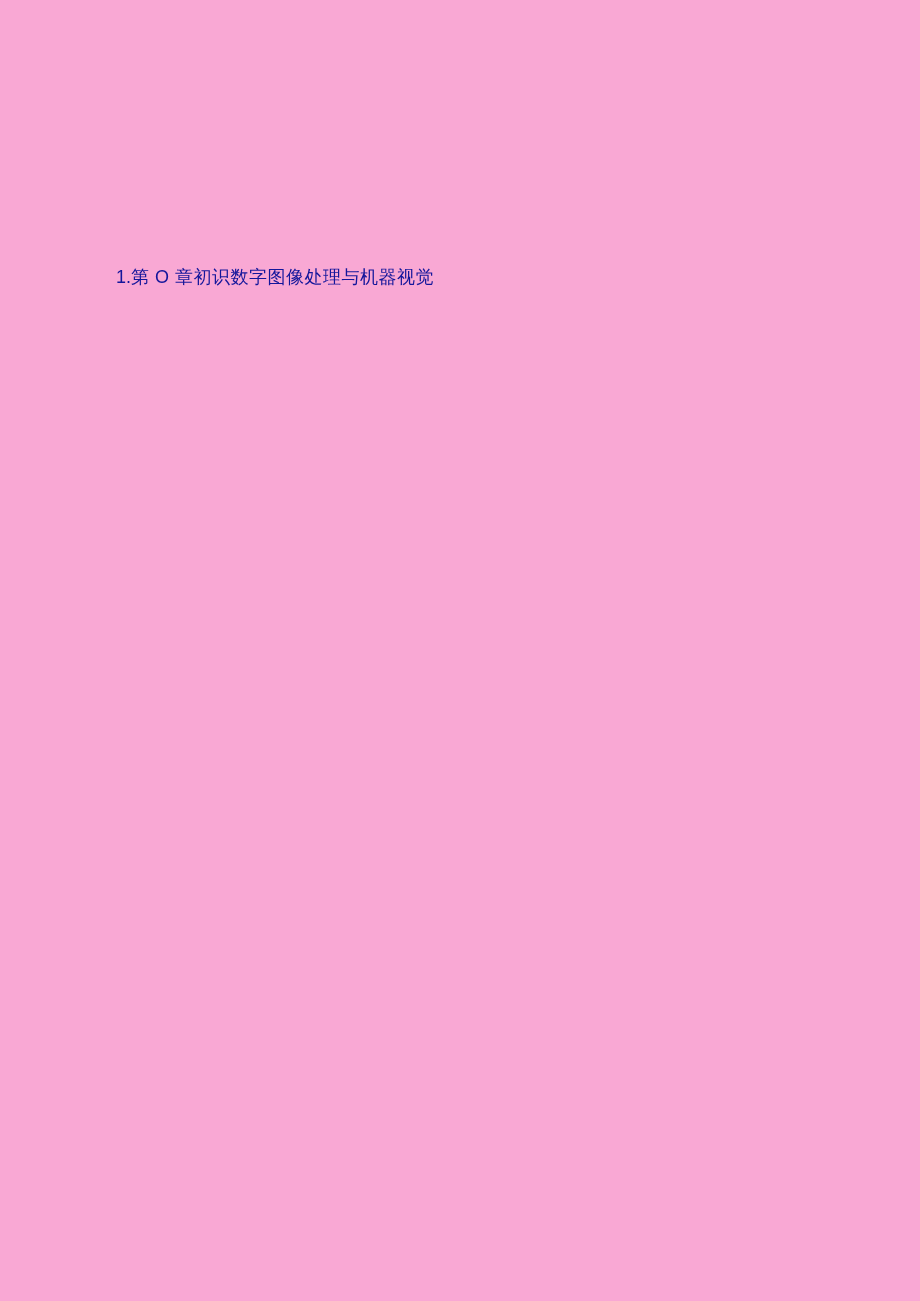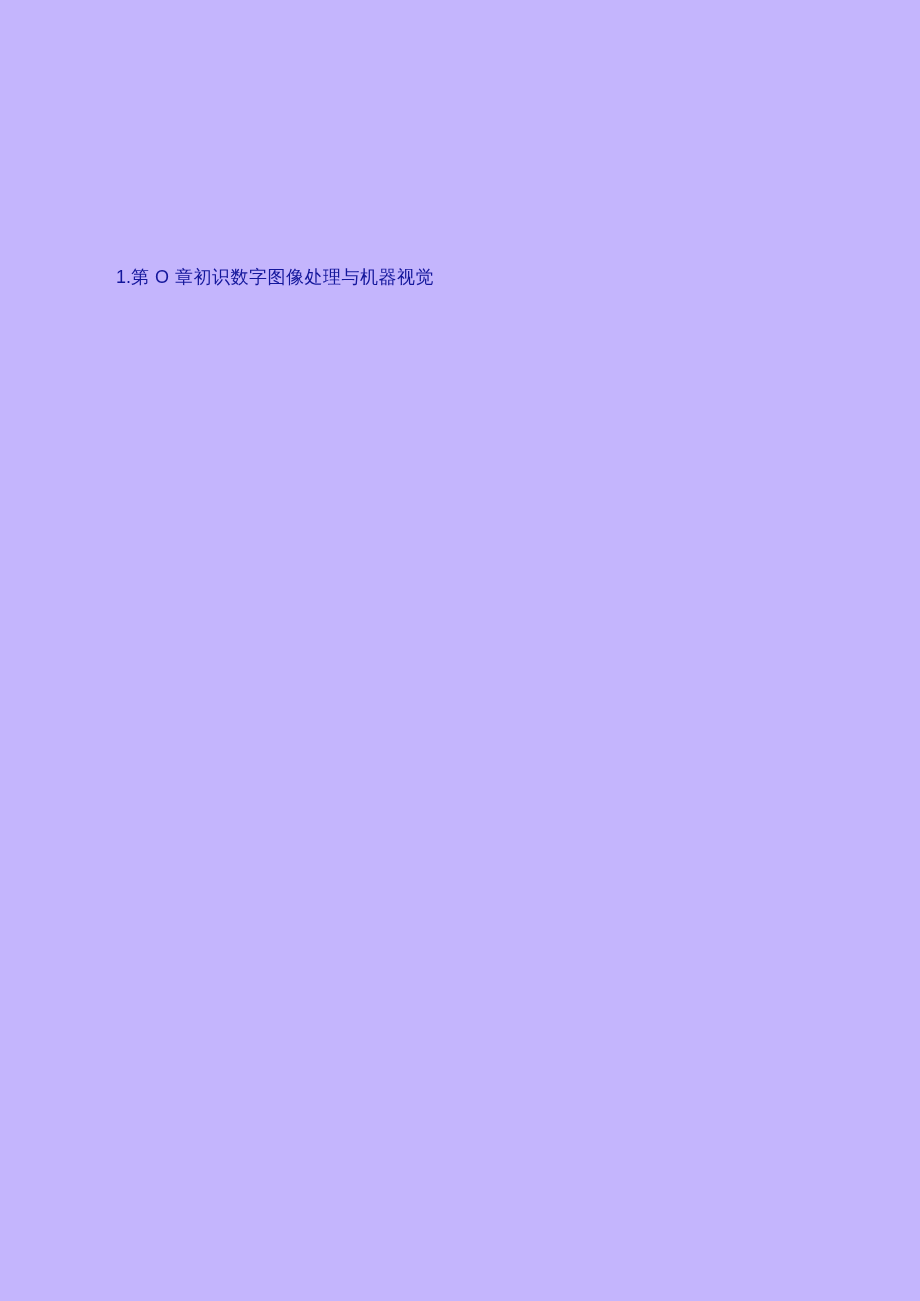--- a/index.html
+++ b/index.html
@@ -10,21 +10,21 @@
     html, body {
       width: 920px;
       height: 1301px;
       background: #ffffff;
       font-family: "Microsoft YaHei", "SimSun", Arial, sans-serif;
     }
     .page {
       width: 920px;
       height: 1301px;
       position: relative;
-      background: #c4b5fd;
+      background: #f9a8d4;
     }
     .heading {
       position: absolute;
       top: 265px;
       left: 116px;
       font-size: 18px;
       line-height: 1.4;
       white-space: nowrap;
     }
     .heading-number {

